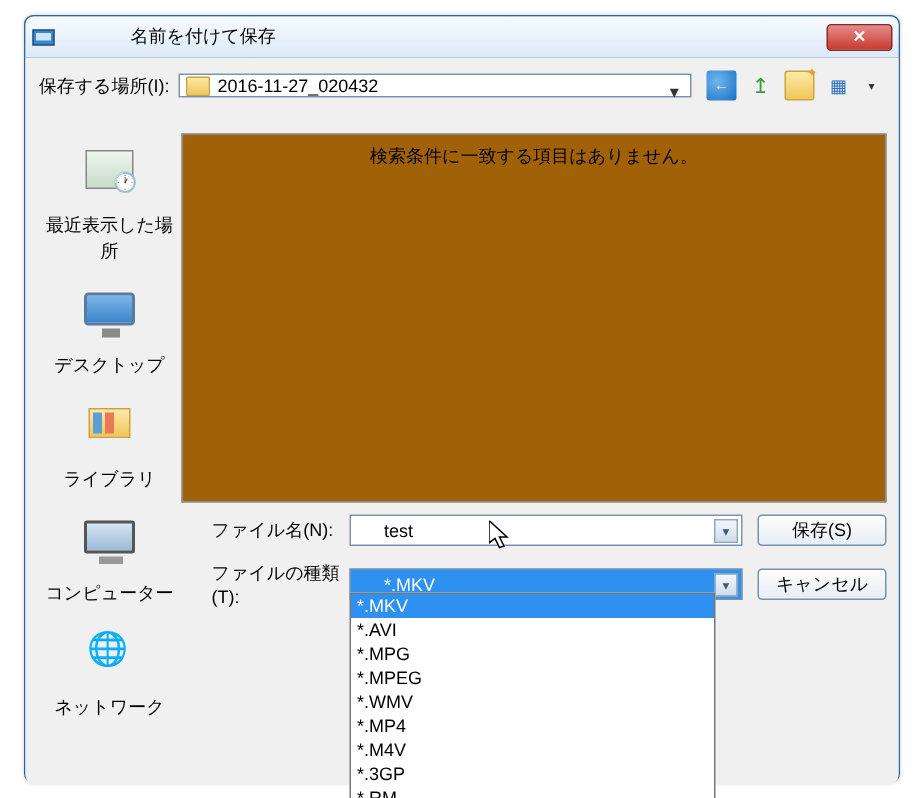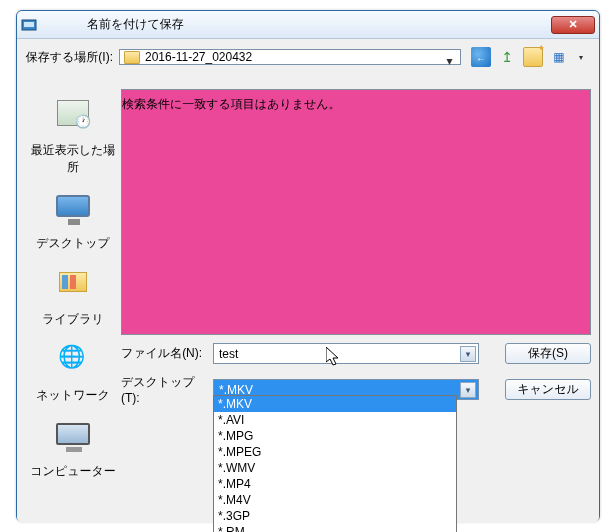--- a/index.html
+++ b/index.html
@@ -25,27 +25,27 @@
 .ico-newf::after{content:"✦";position:absolute;right:-3px;top:-5px;color:#e8a030;font-size:9px;}
 .ico-views { color:#2a6ec2; }
 .ico-views::after{content:"▦";}
 .ico-views-dd { color:#333;font-size:8px;margin-left:-4px;}
 .ico-views-dd::after{content:"▾";}
 .main { display: flex; height: 246px; }
 .places { width: 96px; background: #f0f0f0; display: flex; flex-direction: column; align-items: center; padding-top: 6px; gap: 10px; }
 .place { display:flex; flex-direction:column; align-items:center; gap:13px; cursor:pointer; width:90px; padding:2px; }
 .place .picon { width: 38px; height: 32px; display:flex;align-items:center;justify-content:center;}
 .place span { text-align:center; }
-.paneframe { flex:1; border:1px solid #848e9c; background:#ec4899; display:flex; padding-top:6px; }
-.bottom { margin-top: 8px; display:flex; }
+.paneframe { flex:1; border:1px solid #848e9c; background:#a16207; display:flex; justify-content:center; padding-top:6px; }
+.bottom { margin-top: 8px; display:flex;gap:20px; }
 .bottom-labels { width: 96px; }
 .bform { margin-left:0; flex:1; display:flex; flex-direction:column; gap:10px; position:relative; }
 .brow { display:flex; align-items:center; }
 .blabel { width: 92px; }
-.bcombo { flex:1; height:21px; border:1px solid #7a92a9; background:#fff; display:flex; align-items:center; padding:0 5px; position:relative; margin-right:26px; }
+.bcombo { flex:1; height:21px; border:1px solid #7a92a9; background:#fff; display:flex; align-items:center; padding:0 22px; position:relative; margin-right:10px; }
 .bcombo .dd { position:absolute; right:2px; top:2px; width:16px; height:16px; background:linear-gradient(#f3f7fb,#cedceb); border:1px solid #8fa6bd; display:flex;align-items:center;justify-content:center;font-size:9px;color:#3c5a77; }
 .bbtn { width: 86px; height:21px; border:1px solid #7a92a9; background:linear-gradient(#fdfdfe,#e6edf5); border-radius:3px; cursor:pointer; }
 .dropdown { position:absolute; left:92px; top:52px; width: 244px; background:#fff; border:1px solid #767676; z-index:10; }
 .dropdown div { padding:1px 4px; cursor:pointer; }
 .dropdown div.sel { background:#2e90ef; color:#fff; }
 .cursor { position:absolute; left:326px; top:347px; z-index:20; pointer-events:none; }
 
 .pi-recent{width:32px;height:26px;border:1px solid #888;background:linear-gradient(#eef5ee,#c8dcc8);position:relative;}
 .pi-recent::after{content:"🕐";position:absolute;right:-4px;bottom:-4px;font-size:13px;}
 .pi-desktop{width:34px;height:22px;border:2px solid #5a7aa0;border-radius:3px;background:linear-gradient(#7ab6ea,#3b85c9);position:relative;}
@@ -101,48 +101,48 @@
             <span>デスクトップ</span>
           </div>
         <div class="place">
             <div class="picon">
               <div class="pi-lib"></div>
             </div>
             <span>ライブラリ</span>
           </div>
         <div class="place">
             <div class="picon">
+              <div class="pi-comp"></div>
+            </div>
+            <span>コンピューター</span>
+          </div>
+        <div class="place">
+            <div class="picon">
               <div class="pi-net"></div>
             </div>
             <span>ネットワーク</span>
-          </div>
-        <div class="place">
-            <div class="picon">
-              <div class="pi-comp"></div>
-            </div>
-            <span>コンピューター</span>
           </div>
       </div>
       <div class="paneframe">
         <span>検索条件に一致する項目はありません。</span>
       </div>
     </div>
     <div class="bottom">
       <div class="bottom-labels"></div>
       <div class="bform">
         <div class="brow">
           <div class="blabel">ファイル名(N):</div>
           <div class="bcombo">
             <span>test</span>
             <span class="dd">▾</span>
           </div>
           <button class="bbtn">保存(S)</button>
         </div>
         <div class="brow">
-          <div class="blabel">デスクトップ(T):</div>
+          <div class="blabel">ファイルの種類(T):</div>
           <div class="bcombo" style="background:#2e90ef;color:#fff;">
             <span>*.MKV</span>
             <span class="dd">▾</span>
           </div>
           <button class="bbtn">キャンセル</button>
         </div>
         <div class="dropdown" id="dd">
             <div class="sel">*.MKV</div>
             <div>*.AVI</div>
             <div>*.MPG</div>

